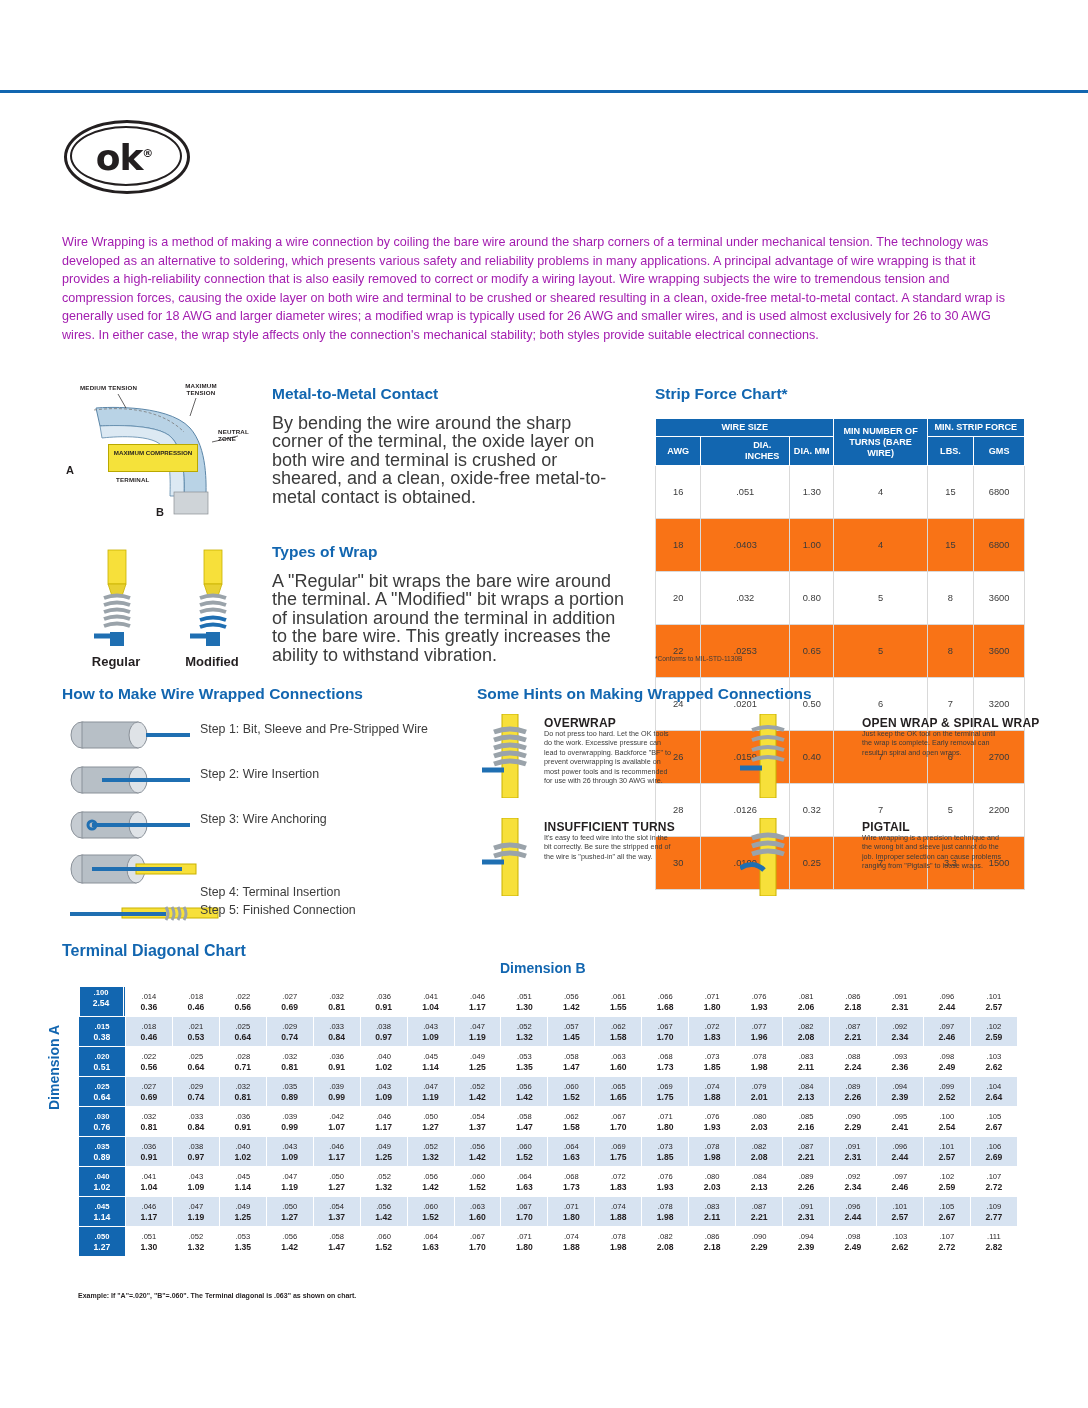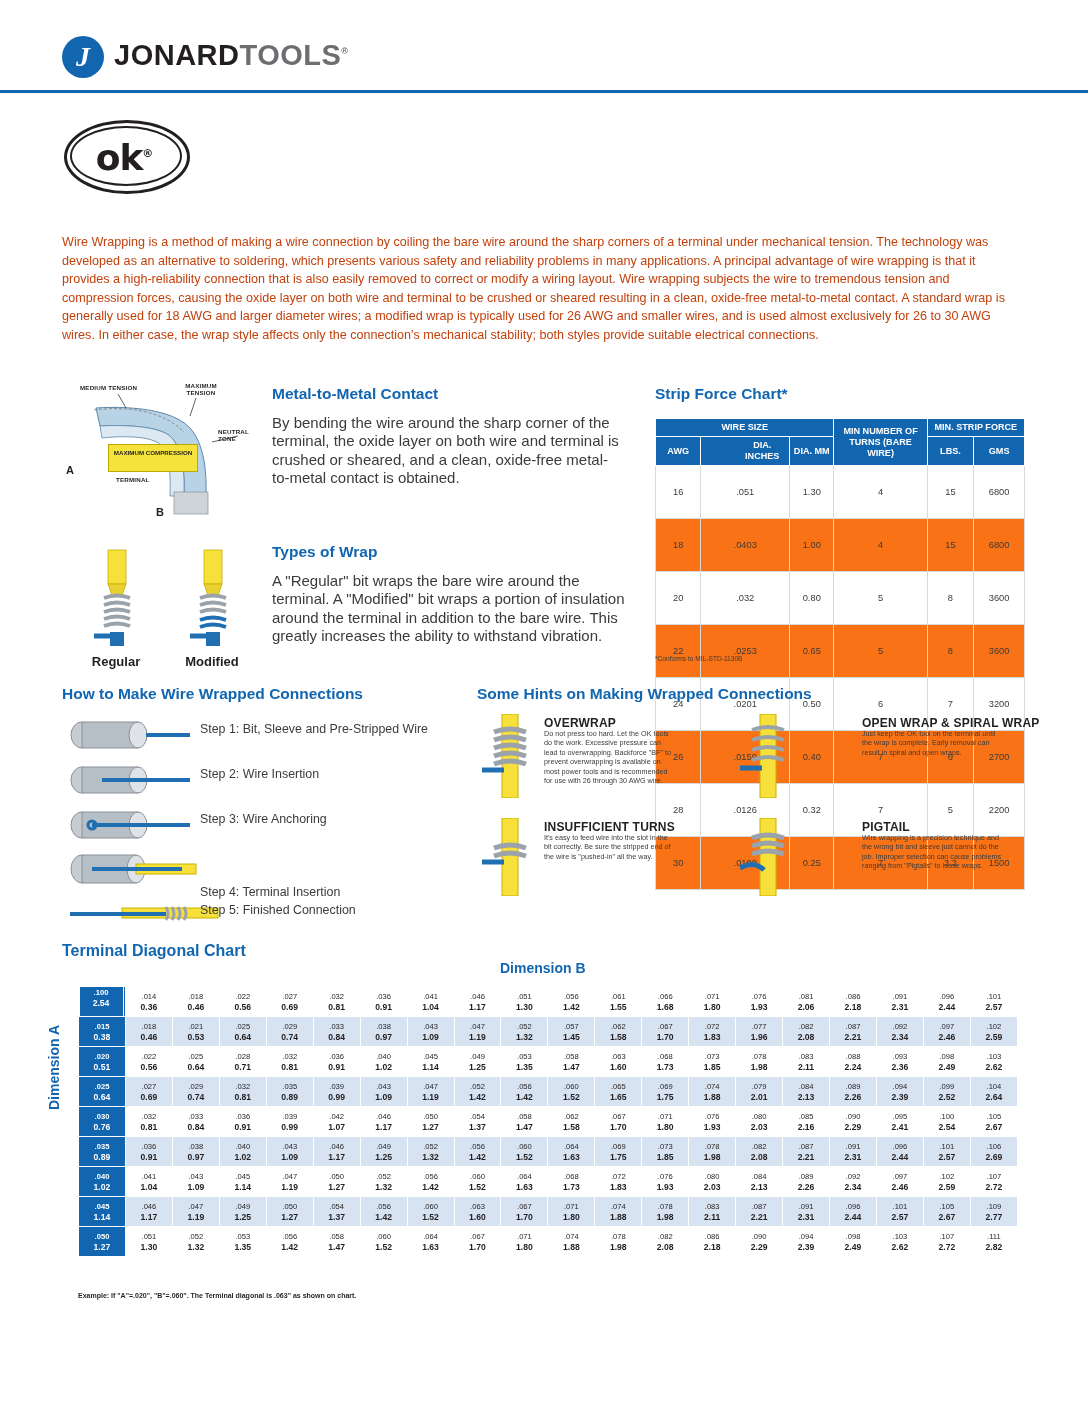--- a/index.html
+++ b/index.html
@@ -12,23 +12,23 @@
   .logo-txt{position:absolute;left:114px;top:39px;font-size:29px;font-weight:bold;letter-spacing:.5px;color:#231f20;}
   .logo-txt .tools{color:#6d6e71;font-weight:bold;}
   .logo-tm{font-size:9px;vertical-align:super;color:#6d6e71;}
   .hdr-rule{position:absolute;left:0;top:90px;width:1088px;height:3px;background:#1266b0;}
   
   .ok{position:absolute;left:64px;top:120px;width:120px;height:68px;border:3px solid #231f20;border-radius:50%;}
   .ok-inner{position:absolute;left:70px;top:126px;width:108px;height:56px;border:2px solid #231f20;border-radius:50%;}
   .ok-txt{position:absolute;left:78px;top:132px;width:92px;height:44px;line-height:44px;text-align:center;font-family:"DejaVu Sans",sans-serif;font-size:36px;font-weight:bold;color:#231f20;letter-spacing:-1px;}
   .ok-txt sup{font-size:11px;vertical-align:super;}
   
-  .intro{position:absolute;left:62px;top:233px;width:960px;font-size:12.6px;line-height:18.6px;color:#c2410c;}
+  .intro{position:absolute;left:62px;top:233px;width:960px;font-size:12.6px;line-height:18.6px;color:#a21caf;}
   .sec-h{position:absolute;font-size:15.5px;color:#1266b0;font-weight:bold;}
-  .body-t{position:absolute;font-size:15px;line-height:18.4px;color:#3b3b3b;}
+  .body-t{position:absolute;font-size:18px;line-height:18.4px;color:#3b3b3b;}
   
   .fig-mm{position:absolute;left:66px;top:380px;width:190px;height:140px;}
   .mmlabel{position:absolute;font-size:6.2px;font-weight:bold;color:#231f20;letter-spacing:.2px;}
   .figA{position:absolute;left:0px;top:84px;font-size:11px;font-weight:bold;}
   .figB{position:absolute;left:90px;top:126px;font-size:11px;font-weight:bold;}
   .comp-box{position:absolute;left:42px;top:64px;width:88px;height:26px;background:#f5e23a;border:1px solid #b9a800;}
   .comp-box span{display:block;text-align:center;font-size:6.2px;font-weight:bold;line-height:8px;padding-top:4px;}
   
   .wrapfig{position:absolute;top:548px;}
   .wrapfig .cap{position:absolute;font-size:13px;font-weight:bold;color:#231f20;}
@@ -56,26 +56,20 @@
   .dimB{position:absolute;left:500px;top:960px;font-size:14px;font-weight:bold;color:#1266b0;}
   .dimA{position:absolute;left:46px;top:1110px;font-size:14px;font-weight:bold;color:#1266b0;transform:rotate(-90deg);transform-origin:left top;white-space:nowrap;}
   .tdc-note{position:absolute;left:78px;top:1292px;font-size:7px;font-weight:bold;color:#231f20;}
   svg{display:block;}
 </style>
 </head>
 <body>
 
 <div class="page">
 
-  <div class="hdr">
-    <div class="logo-circ"></div>
-    <div class="logo-txt">
-      <span>JONARD</span><span class="tools">TOOLS</span><span class="logo-tm">®</span>
-    </div>
-  </div>
   <div class="hdr-rule"></div>
 
   <div class="ok"></div>
   <div class="ok-inner"></div>
   <div class="ok-txt"><span>ok</span><sup>®</sup></div>
 
   <div class="intro">Wire Wrapping is a method of making a wire connection by coiling the bare wire around the sharp corners of a terminal under mechanical tension. The technology was developed as an alternative to soldering, which presents various safety and reliability problems in many applications. A principal advantage of wire wrapping is that it provides a high-reliability connection that is also easily removed to correct or modify a wiring layout. Wire wrapping subjects the wire to tremendous tension and compression forces, causing the oxide layer on both wire and terminal to be crushed or sheared resulting in a clean, oxide-free metal-to-metal contact. A standard wrap is generally used for 18 AWG and larger diameter wires; a modified wrap is typically used for 26 AWG and smaller wires, and is used almost exclusively for 26 to 30 AWG wires. In either case, the wrap style affects only the connection's mechanical stability; both styles provide suitable electrical connections.</div>
 
   <div class="sec-h" style="left:272px;top:385px;">Metal-to-Metal Contact</div>
   <div class="body-t" style="left:272px;top:414px;width:350px;">By bending the wire around the sharp corner of the terminal, the oxide layer on both wire and terminal is crushed or sheared, and a clean, oxide-free metal-to-metal contact is obtained.</div>

